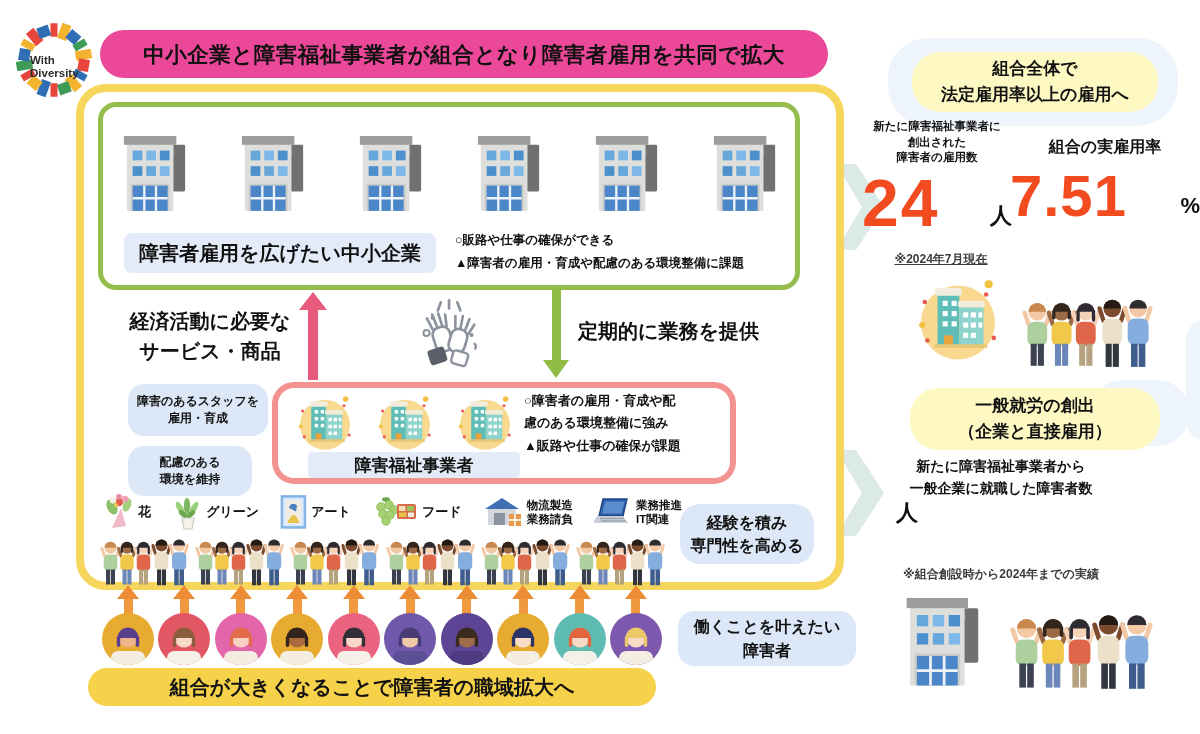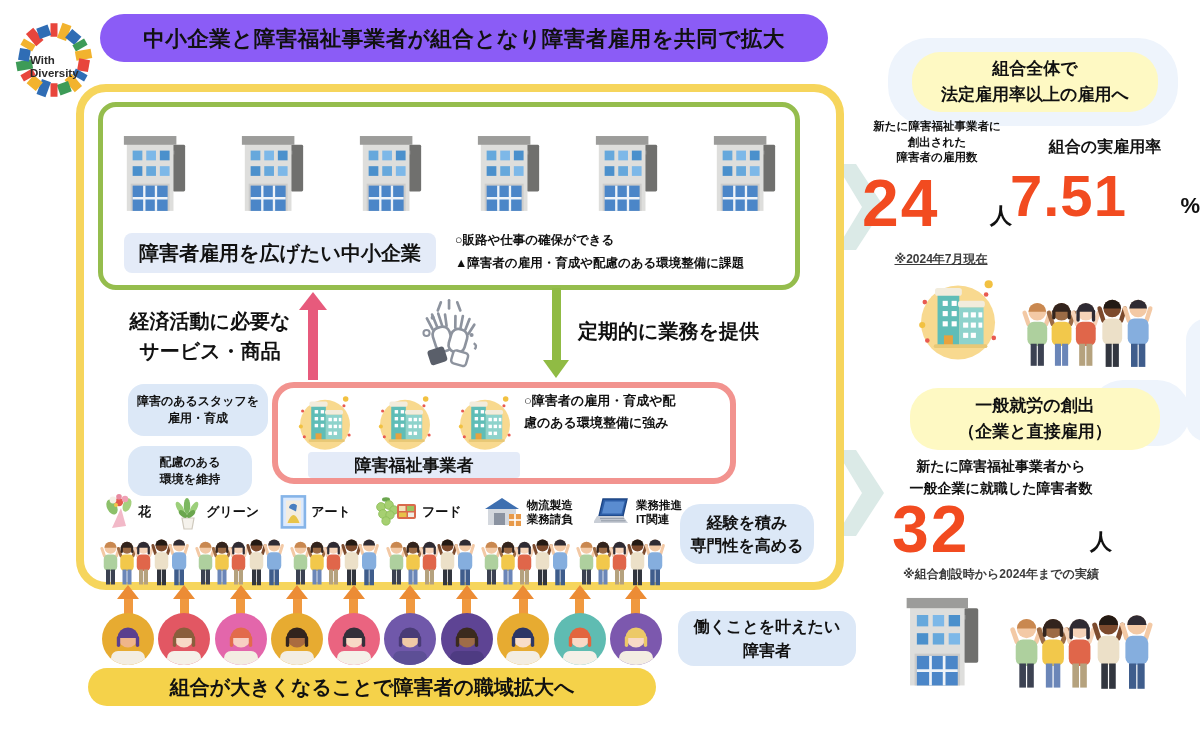--- a/index.html
+++ b/index.html
@@ -3,21 +3,21 @@
 <meta charset="utf-8">
 <style>
   html,body{margin:0;padding:0;background:#fff;}
   .stage{position:relative;width:1200px;height:734px;background:#ffffff;overflow:hidden;
          font-family:"Liberation Sans","DejaVu Sans",sans-serif;color:#111;}
   .abs{position:absolute;}
   .preline{white-space:pre-line;}
   .center{text-align:center;}
 
   
-  .title-bubble{left:100px;top:14px;width:728px;height:48px;background:#8b5cf6;border-radius:26px;
+  .title-bubble{left:100px;top:30px;width:728px;height:48px;background:#ec4899;border-radius:26px;
     display:flex;align-items:center;justify-content:center;font-size:21.5px;font-weight:800;letter-spacing:.5px;}
   .logo{left:4px;top:12px;width:104px;height:92px;}
   .logo-text{position:absolute;left:26px;top:42px;font-size:11.5px;font-weight:800;line-height:1.15;color:#2b2b2b;}
 
   
   .main-box{left:76px;top:84px;width:768px;height:506px;border:8px solid #f6d55c;border-radius:30px;background:#fff;box-sizing:border-box;}
   .green-box{left:98px;top:102px;width:702px;height:188px;border:5px solid #95bd4d;border-radius:18px;background:#fff;box-sizing:border-box;}
   .pink-box{left:272px;top:382px;width:464px;height:102px;border:6px solid #f2938f;border-radius:22px;background:#fff;box-sizing:border-box;}
 
   .buildings-row{left:120px;top:126px;width:660px;height:92px;display:flex;justify-content:space-between;align-items:flex-end;}
@@ -464,20 +464,21 @@
             <circle cx="60" cy="8" r="3.2"></circle>
             <circle cx="8" cy="40" r="2.4"></circle>
           </g>
   </svg>
 </div>
     </div>
   <div class="abs pill welfare-pill">障害福祉事業者</div>
   <div class="abs welfare-procon">
     <div class="preline">○障害者の雇用・育成や配
 慮のある環境整備に強み</div>
+    <div>▲販路や仕事の確保が課題</div>
   </div>
 
   <div class="abs categories-row">
     <div class="cat-cell">
       <svg width="30" height="36" viewBox="0 0 30 36">
         <path d="M8 34 L22 32 L17 14 Z" fill="#f2b9c8"></path>
         <ellipse cx="8" cy="13" rx="5" ry="8" fill="#8cc06a" transform="rotate(-25 8 13)"></ellipse>
         <ellipse cx="23" cy="11" rx="4" ry="7" fill="#a5d07e" transform="rotate(20 23 11)"></ellipse>
         <circle cx="15" cy="8" r="4.2" fill="#e45a4e"></circle>
           <circle cx="9" cy="6" r="3.4" fill="#f5f0e6"></circle>
@@ -1222,21 +1223,20 @@
 </div>
     </div>
 
   <div class="abs rp-pill pill-general preline">一般就労の創出
 （企業と直接雇用）</div>
   <div class="abs center" style="left:884px;top:456px;width:234px;font-size:14px;font-weight:800;line-height:1.55;">
     <span class="preline">新たに障害福祉事業者から
 一般企業に就職した障害者数</span>
   </div>
   <div class="abs big-number" style="left:892px;top:498px;width:220px;">
-    <span class="num">32</span>
     <span class="unit">人</span>
   </div>
   <div class="abs note" style="left:884px;top:566px;width:234px;">※組合創設時から2024年までの実績</div>
   <div class="abs" style="left:902px;top:590px;width:82px;height:100px;">
       <div style="width: 100%; height: 100%;">
   <svg viewBox="0 0 72 88" width="100%" height="100%">
     <rect x="54" y="16" width="13" height="48" rx="1.5" fill="#70706e"></rect>
     <rect x="50" y="22" width="6" height="4" fill="#8a8a88"></rect>
     <rect x="7" y="12" width="48" height="72" fill="#dededc"></rect>
     <rect x="4" y="7" width="54" height="9" fill="#9c9c9a"></rect>

